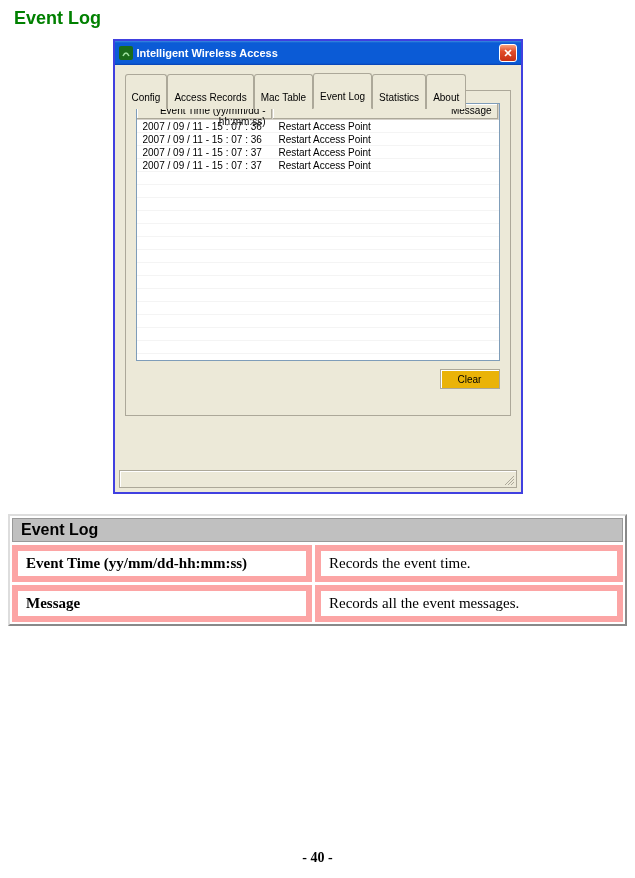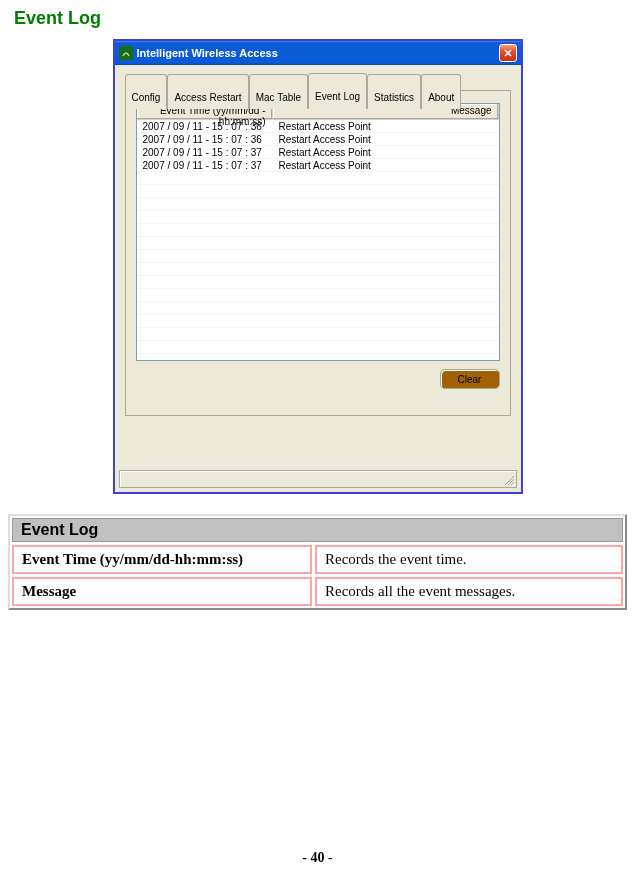--- a/index.html
+++ b/index.html
@@ -144,23 +144,23 @@
     .lv-cell.col2 { flex: 1; }
     .clear-row {
       display: flex;
       justify-content: flex-end;
       margin-top: 8px;
     }
     .clear-btn {
       width: 60px;
       height: 20px;
       font-size: 10px;
-      background: #a16207;
-      border: 1px solid #aca899;
-      border-radius: 5px;
+      background: #eab308;
+      border: 1px solid #aca899;
+      border-radius: 0;
       box-shadow: inset 1px 1px 0 #fff;
       cursor: pointer;
     }
     .statusbar {
       position: absolute;
       bottom: 4px;
       left: 4px;
       right: 4px;
       height: 18px;
       border: 1px solid #aca899;
@@ -188,21 +188,21 @@
       font-family: Arial, sans-serif;
       font-weight: bold;
       font-size: 16px;
       padding: 2px 8px;
       border: 1px solid #999;
       margin-bottom: 3px;
     }
     .info-rows { display: flex; flex-direction: column; gap: 3px; }
     .info-row { display: flex; gap: 3px; }
     .info-cell {
-      border: 2px solid #fca5a5;
+      border: 6px solid #fca5a5;
       padding: 4px 8px;
       font-size: 15px;
       background: white;
     }
     .info-cell.left { width: 300px; font-weight: bold; }
     .info-cell.right { flex: 1; }
     .page-number {
       position: absolute;
       bottom: 12px;
       left: 0; right: 0;
@@ -228,21 +228,21 @@
       <div class="titlebar-text">Intelligent Wireless Access</div>
       <div class="close-btn">
         <svg width="8" height="8" viewBox="0 0 8 8">
             <path d="M1 1 L7 7 M7 1 L1 7" stroke="white" stroke-width="1.6"></path>
           </svg>
       </div>
     </div>
     <div class="window-body">
       <div class="tabs">
         <div class="tab">Config</div>
-        <div class="tab">Access Restart</div>
+        <div class="tab">Access Records</div>
         <div class="tab">Mac Table</div>
         <div class="tab active">Event Log</div>
         <div class="tab">Statistics</div>
         <div class="tab">About</div>
       </div>
       <div class="tab-content">
         <div class="listview">
           <div class="listview-header">
             <div class="lv-col col1">Event Time (yy/mm/dd - hh:mm:ss)</div>
             <div class="lv-col col2">Message</div>

